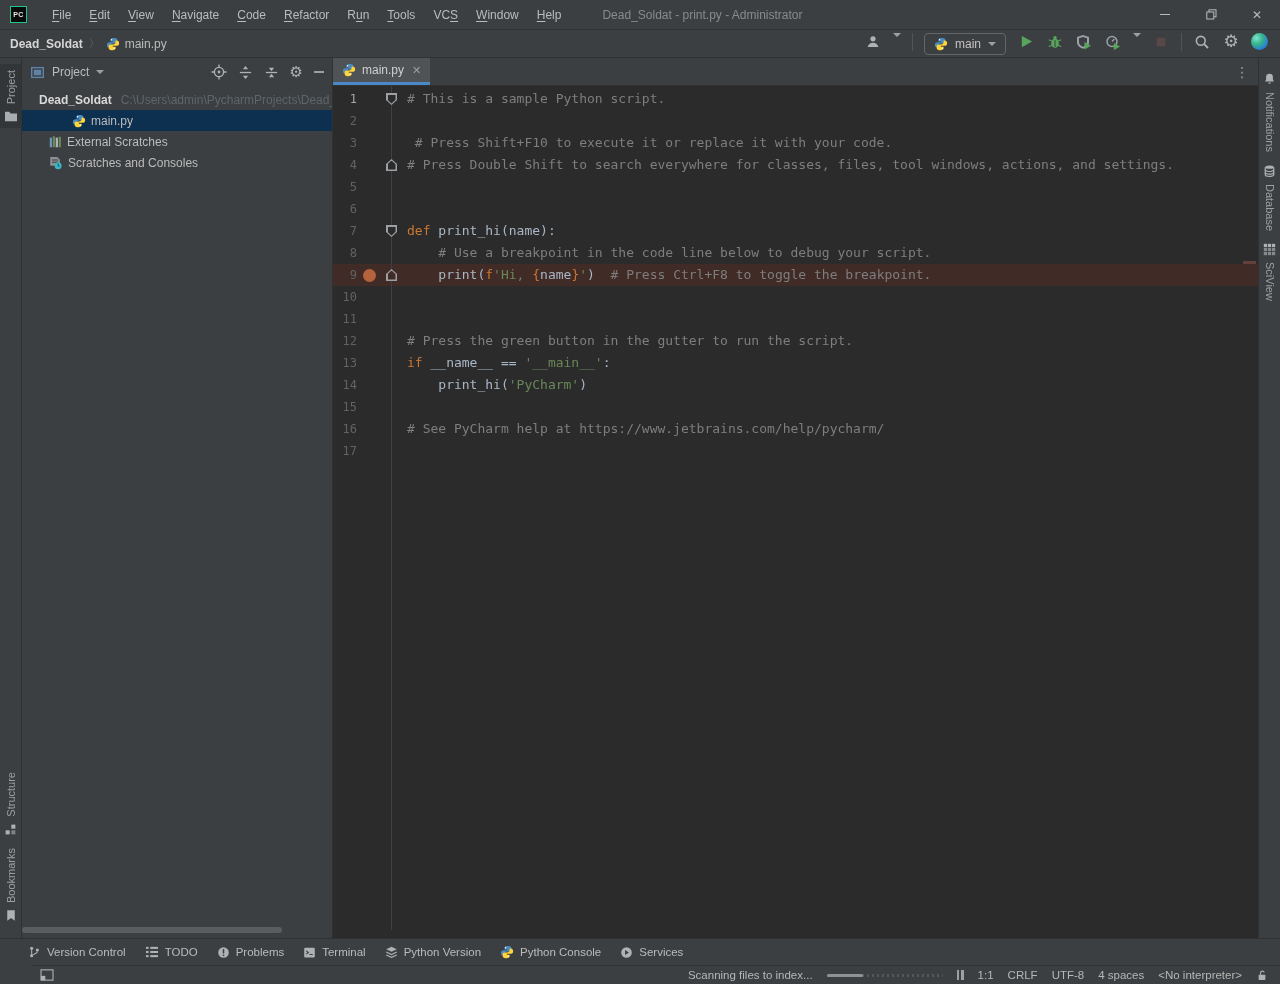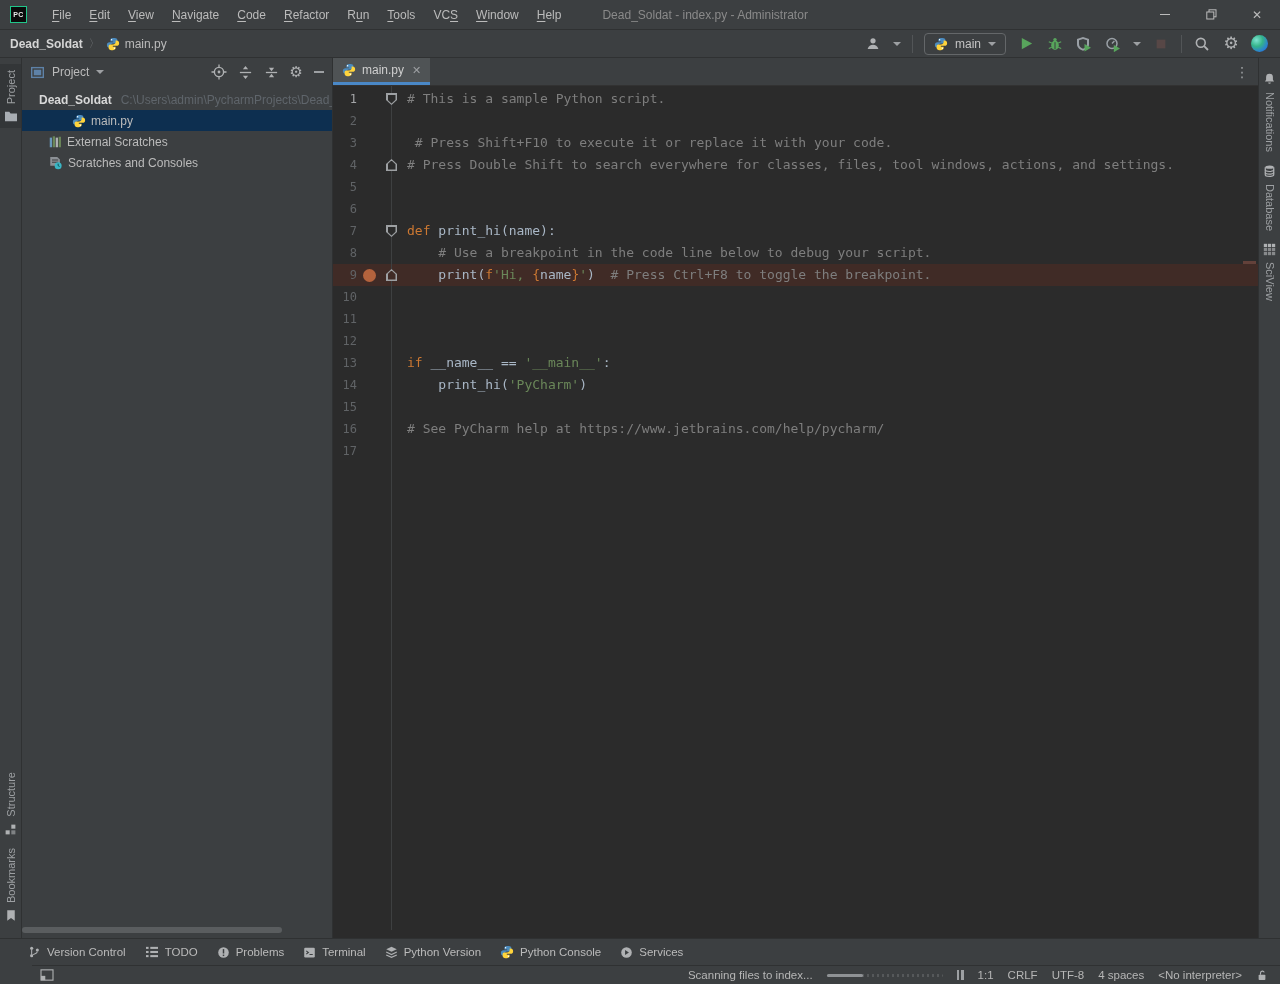--- a/index.html
+++ b/index.html
@@ -21,21 +21,21 @@
   .win-btn { width:46px; display:flex; align-items:center; justify-content:center; color:#BBBBBB; font-size:12px; }
   .min-glyph { width:10px; height:1px; background:#BBBBBB; }
 
   
   .navbar { height:28px; display:flex; align-items:center; padding:0 12px 0 10px;
             border-bottom:1px solid #2F3132; background:#3C3F41; }
   .breadcrumb { display:flex; align-items:center; gap:6px; font-size:12px; }
   .crumb-project { font-weight:bold; color:#D5D5D5; }
   .crumb-sep { color:#6E7173; font-size:11px; }
   .crumb-file { color:#BBBBBB; display:flex; align-items:center; gap:5px; }
-  .nav-right { margin-left:auto; display:flex; align-items:center; gap:11px; }
+  .nav-right { margin-left:auto; display:flex; gap:11px; }
   .caret { width:0; height:0; border-left:4px solid transparent; border-right:4px solid transparent;
            border-top:4px solid #9DA0A3; }
   .vsep { width:1px; height:18px; background:#525557; }
   .run-pill { display:flex; align-items:center; gap:7px; border:1px solid #646769; border-radius:4px;
               height:22px; padding:0 9px; font-size:12px; color:#C3C3C3; }
   .tool-icon { display:flex; align-items:center; justify-content:center; width:18px; height:18px; }
   .sphere { width:17px; height:17px; border-radius:50%;
             background:radial-gradient(circle at 32% 30%, #7fe3d2 0%, #35b489 38%, #2a7fd4 72%, #1b4f97 100%); }
 
   
@@ -125,21 +125,21 @@
       <span class="menu-item"><u>V</u>iew</span>
       <span class="menu-item"><u>N</u>avigate</span>
       <span class="menu-item"><u>C</u>ode</span>
       <span class="menu-item"><u>R</u>efactor</span>
       <span class="menu-item">R<u>u</u>n</span>
       <span class="menu-item"><u>T</u>ools</span>
       <span class="menu-item">VC<u>S</u></span>
       <span class="menu-item"><u>W</u>indow</span>
       <span class="menu-item"><u>H</u>elp</span>
     </div>
-  <div class="win-title">Dead_Soldat - index.py - Administrator</div>
+  <div class="win-title">Dead_Soldat - print.py - Administrator</div>
   <div class="win-controls">
     <div class="win-btn">
         <span class="min-glyph"></span>
       </div>
     <div class="win-btn">
       <svg width="11" height="11" viewBox="0 0 11 11">
           <rect x="3" y="0.8" width="7" height="7" fill="none" stroke="#BBBBBB"></rect>
           <rect x="0.8" y="3" width="7" height="7" fill="#3C3F41" stroke="#BBBBBB"></rect>
         </svg>
     </div>
@@ -364,21 +364,21 @@
           <div class="code-line"><span class="ln">2</span><span class="bpcol"></span><span class="foldcol"></span><span class="codetext"></span></div>
           <div class="code-line"><span class="ln">3</span><span class="bpcol"></span><span class="foldcol"></span><span class="codetext"><span class="tok-c"> # Press Shift+F10 to execute it or replace it with your code.</span></span></div>
           <div class="code-line"><span class="ln">4</span><span class="bpcol"></span><span class="foldcol"><span class="fold-marker fe"><span></span></span></span><span class="codetext"><span class="tok-c"># Press Double Shift to search everywhere for classes, files, tool windows, actions, and settings.</span></span></div>
           <div class="code-line"><span class="ln">5</span><span class="bpcol"></span><span class="foldcol"></span><span class="codetext"></span></div>
           <div class="code-line"><span class="ln">6</span><span class="bpcol"></span><span class="foldcol"></span><span class="codetext"></span></div>
           <div class="code-line"><span class="ln">7</span><span class="bpcol"></span><span class="foldcol"><span class="fold-marker fs"><span></span></span></span><span class="codetext"><span class="tok-k">def </span><span class="tok-t">print_hi</span><span class="tok-t">(name):</span></span></div>
           <div class="code-line"><span class="ln">8</span><span class="bpcol"></span><span class="foldcol"></span><span class="codetext"><span class="tok-c">    # Use a breakpoint in the code line below to debug your script.</span></span></div>
           <div class="code-line bp-line"><span class="ln">9</span><span class="bpcol"><span class="bp-dot"></span></span><span class="foldcol"><span class="fold-marker fe"><span></span></span></span><span class="codetext"><span class="tok-t">    print(</span><span class="tok-k">f</span><span class="tok-s">'Hi, </span><span class="tok-br">{</span><span class="tok-t">name</span><span class="tok-br">}</span><span class="tok-s">'</span><span class="tok-t">)</span><span class="tok-c">  # Press Ctrl+F8 to toggle the breakpoint.</span></span></div>
           <div class="code-line"><span class="ln">10</span><span class="bpcol"></span><span class="foldcol"></span><span class="codetext"></span></div>
           <div class="code-line"><span class="ln">11</span><span class="bpcol"></span><span class="foldcol"></span><span class="codetext"></span></div>
-          <div class="code-line"><span class="ln">12</span><span class="bpcol"></span><span class="foldcol"></span></div>
+          <div class="code-line"><span class="ln">12</span><span class="bpcol"></span><span class="foldcol"></span><span class="codetext"><span class="tok-c"># Press the green button in the gutter to run the script.</span></span></div>
           <div class="code-line"><span class="ln">13</span><span class="bpcol"></span><span class="foldcol"></span><span class="codetext"><span class="tok-k">if </span><span class="tok-t">__name__ == </span><span class="tok-s">'__main__'</span><span class="tok-t">:</span></span></div>
           <div class="code-line"><span class="ln">14</span><span class="bpcol"></span><span class="foldcol"></span><span class="codetext"><span class="tok-t">    print_hi(</span><span class="tok-s">'PyCharm'</span><span class="tok-t">)</span></span></div>
           <div class="code-line"><span class="ln">15</span><span class="bpcol"></span><span class="foldcol"></span><span class="codetext"></span></div>
           <div class="code-line"><span class="ln">16</span><span class="bpcol"></span><span class="foldcol"></span><span class="codetext"><span class="tok-c"># See PyCharm help at https://www.jetbrains.com/help/pycharm/</span></span></div>
           <div class="code-line"><span class="ln">17</span><span class="bpcol"></span><span class="foldcol"></span><span class="codetext"></span></div>
         </div>
       <div class="gutter-guide"></div>
       <div class="stripe-mark" style="top:175px;"></div>
     </div>
   </div>

